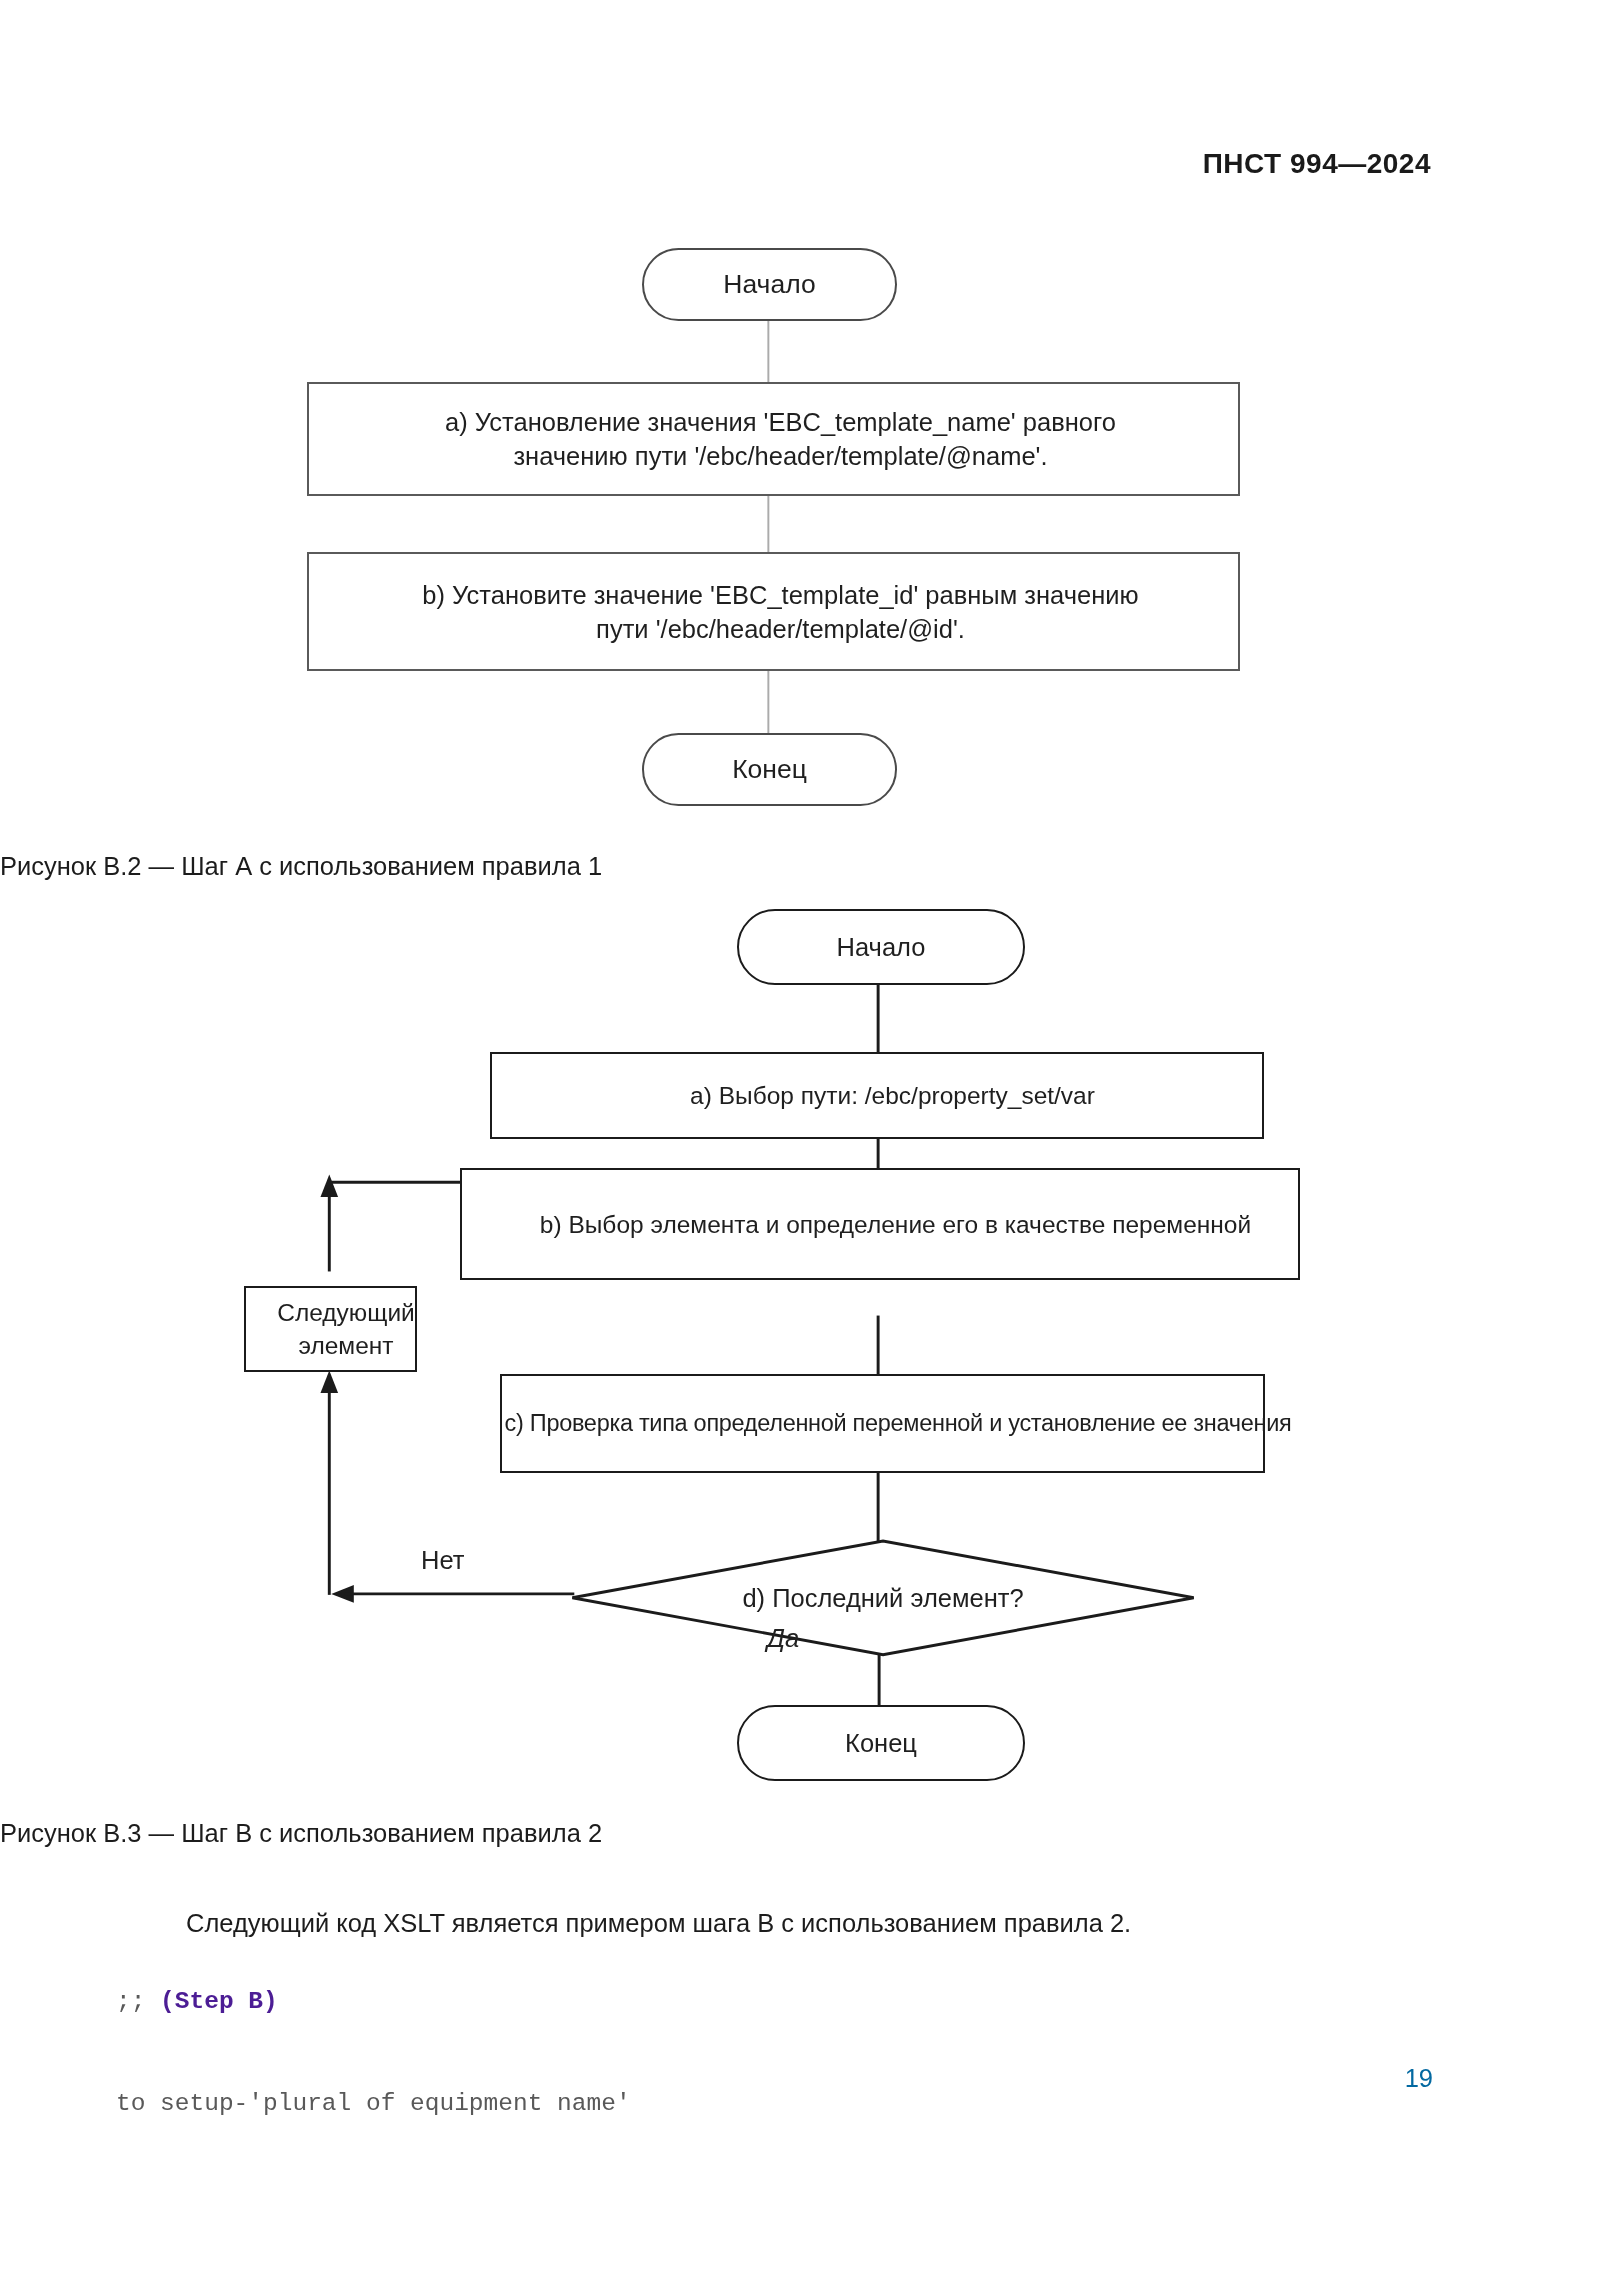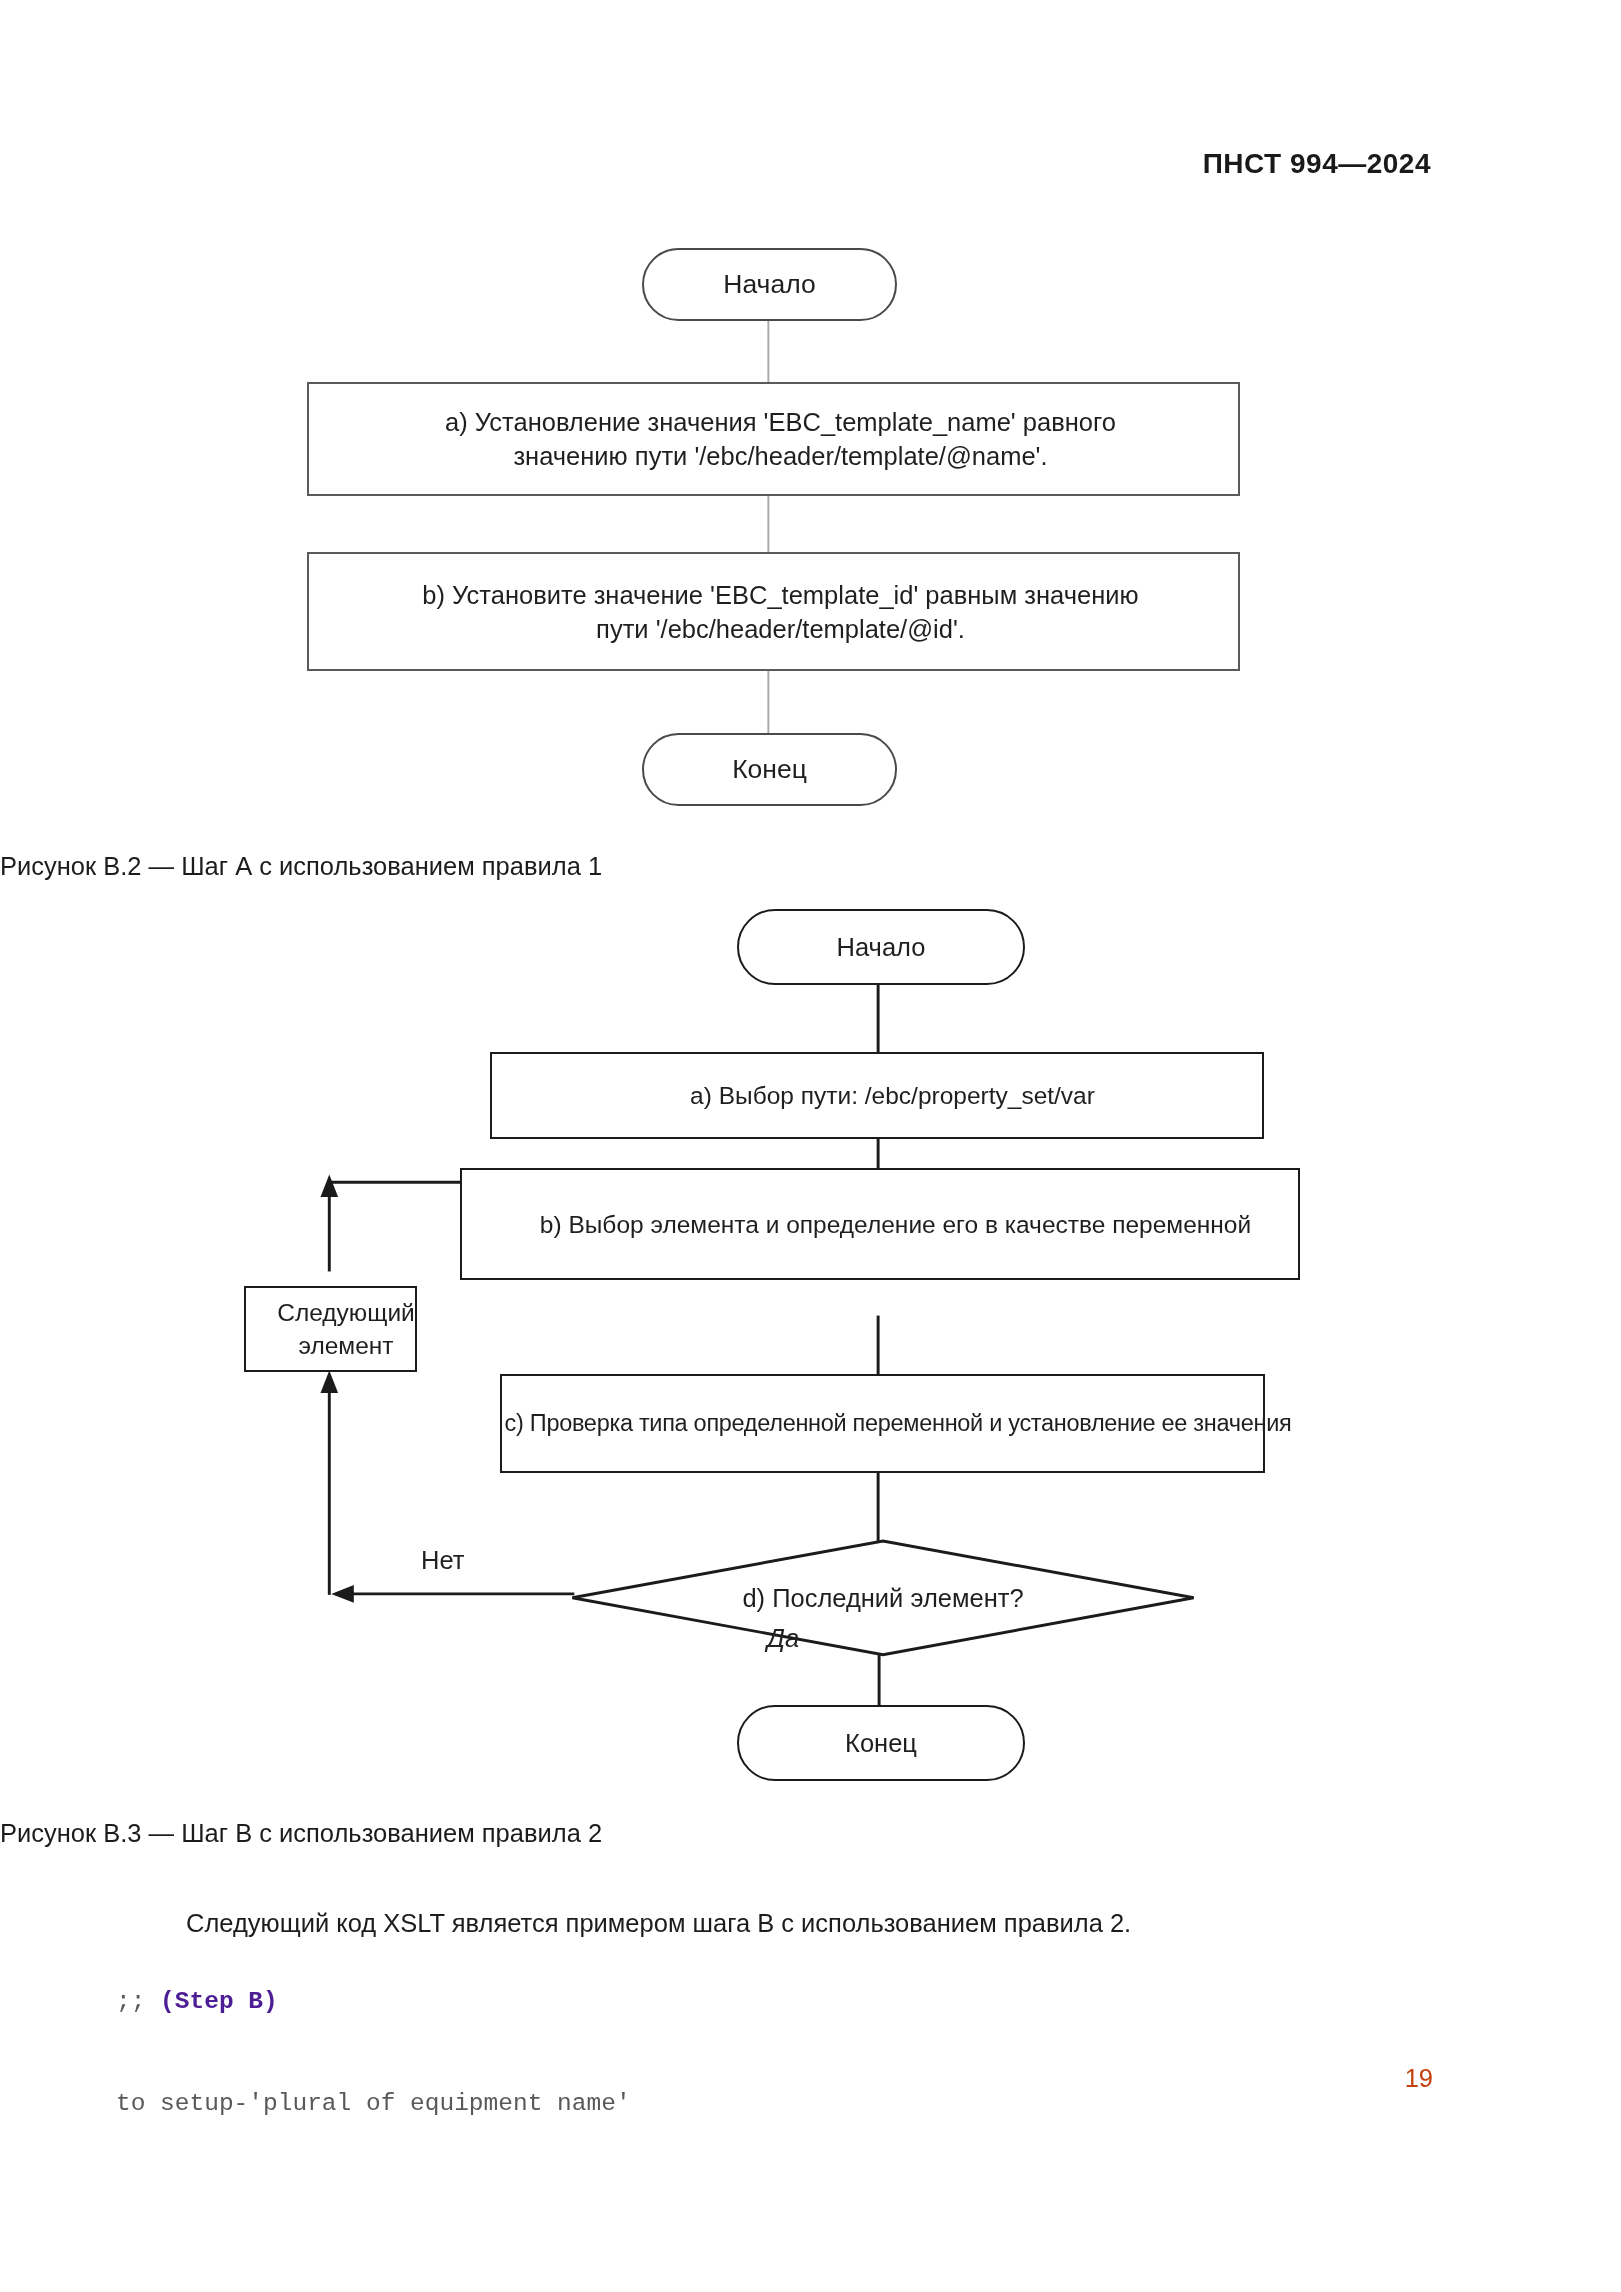--- a/index.html
+++ b/index.html
@@ -31,21 +31,21 @@
   }
   .branch-label{position:absolute;font-size:25.5px;color:#222;}
   .caption{position:absolute;left:0;width:1553px;text-align:left;font-size:25.5px;color:#1c1c1c;}
   .para{position:absolute;left:186px;top:1883px;font-size:25.5px;color:#1c1c1c;}
   .code{
     position:absolute;left:116px;top:1917px;
     font-family:"Liberation Mono","DejaVu Sans Mono",monospace;
     font-size:24.5px;line-height:34px;color:#595959;white-space:pre;
   }
   .code .bold{color:#4c1d95;font-weight:bold;}
-  .pagenum{position:absolute;top:2064px;right:188px;font-size:25.5px;color:#c2410c;}
+  .pagenum{position:absolute;top:2064px;right:188px;font-size:25.5px;color:#0369a1;}
 </style>
 </head>
 <body>
 
 <div class="page">
 
   <div class="header">ПНСТ 994—2024</div>
 
   <svg class="lines" width="1621" height="2293" viewBox="0 0 1654 2339">
 

